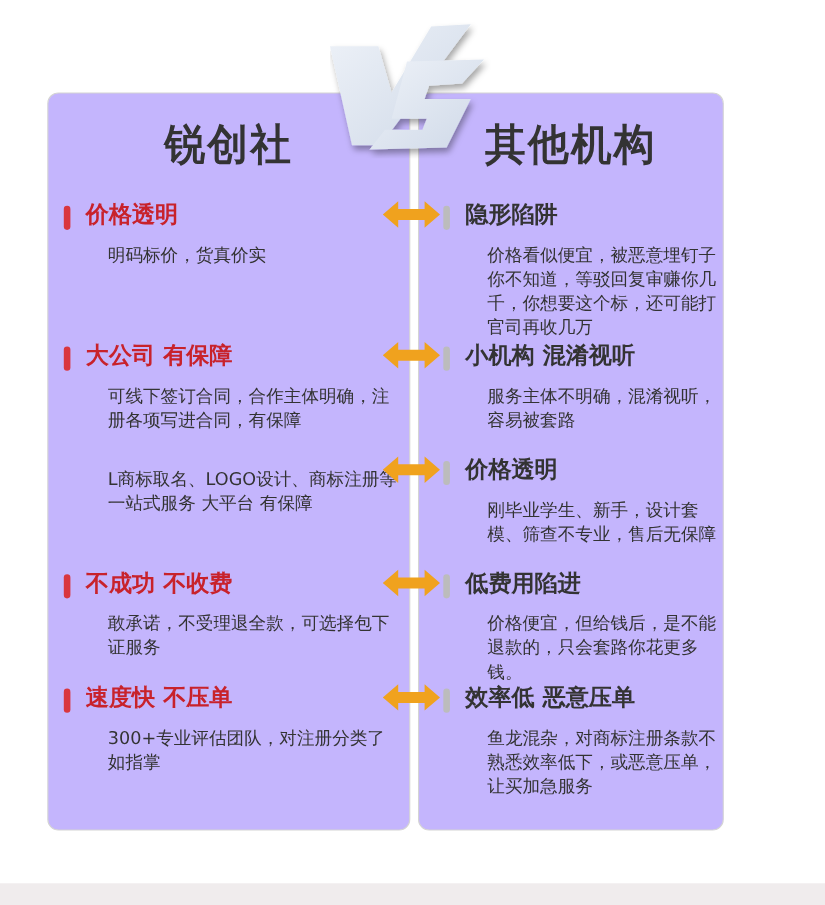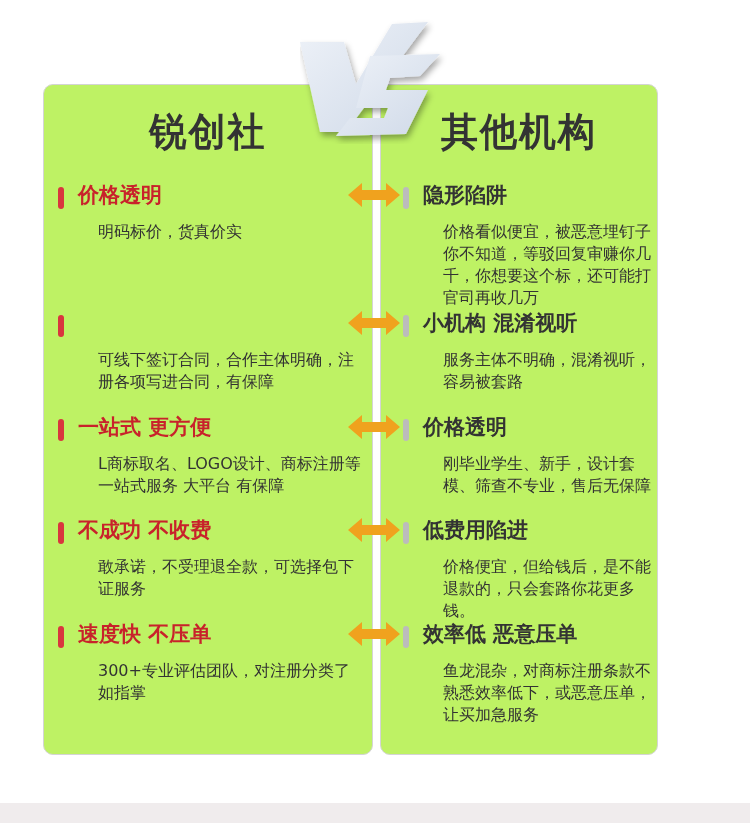--- a/index.html
+++ b/index.html
@@ -7,21 +7,21 @@
     width: 750px; height: 823px; position: relative; overflow: hidden;
     background: #ffffff;
     font-family: "DejaVu Sans", "Liberation Sans", sans-serif;
   }
   .footer-band {
     position: absolute; left: 0; top: 803px; width: 750px; height: 20px;
     background: #f0eced;
   }
   .panel {
     position: absolute; top: 84px; height: 671px;
-    border: 1px solid #d4d4d4; border-radius: 10px; background: #bef264;
+    border: 1px solid #d4d4d4; border-radius: 10px; background: #c4b5fd;
     box-sizing: border-box;
   }
   .panel.left { left: 43px; width: 330px; }
   .panel.right { left: 380px; width: 278px; }
   .panel-title {
     position: absolute; top: 22px; left: 0; right: 0; text-align: center;
     font-size: 37px; font-weight: bold; color: #333; letter-spacing: 2px;
     transform: scaleY(1.05);
   }
   .vs {
@@ -74,29 +74,26 @@
     <div class="item-head">
       <span class="bar"></span>
       <span class="item-title">价格透明</span>
     </div>
     <div class="item-desc">明码标价，货真价实</div>
   </div>
 
   <div class="item" style="top:224px">
     <div class="item-head">
       <span class="bar"></span>
+      <span class="item-title">大公司 有保障</span>
     </div>
     <div class="item-desc">可线下签订合同，合作主体明确，注册各项写进合同，有保障</div>
   </div>
 
   <div class="item" style="top:328px">
-    <div class="item-head">
-      <span class="bar"></span>
-      <span class="item-title">一站式 更方便</span>
-    </div>
     <div class="item-desc">L商标取名、LOGO设计、商标注册等一站式服务 大平台 有保障</div>
   </div>
 
   <div class="item" style="top:431px">
     <div class="item-head">
       <span class="bar"></span>
       <span class="item-title">不成功 不收费</span>
     </div>
     <div class="item-desc">敢承诺，不受理退全款，可选择包下证服务</div>
   </div>

